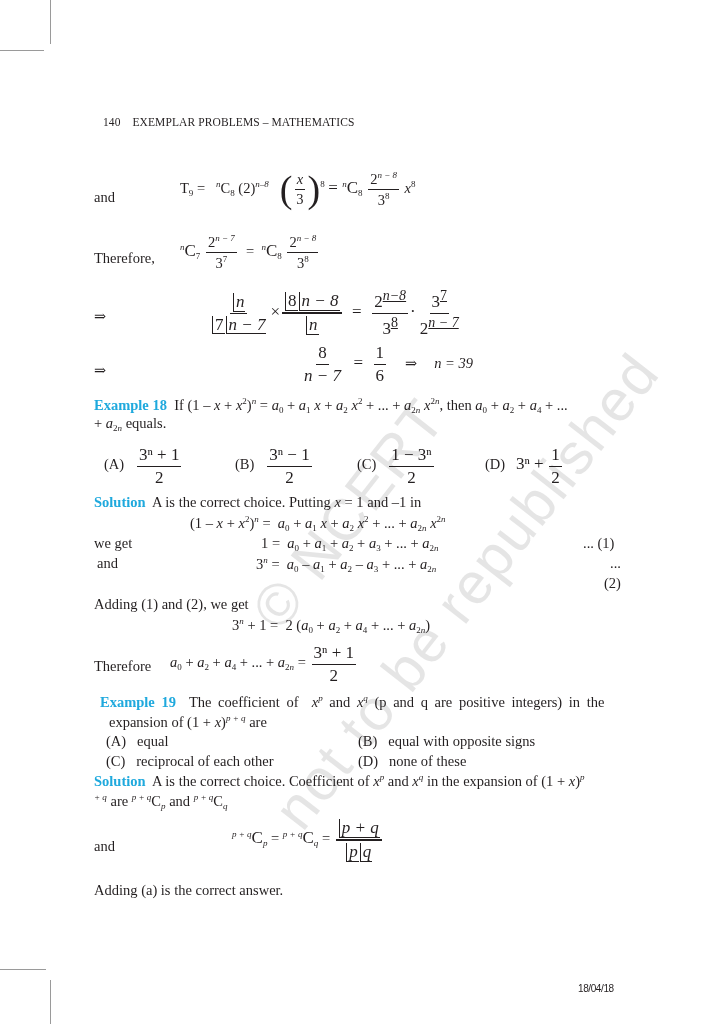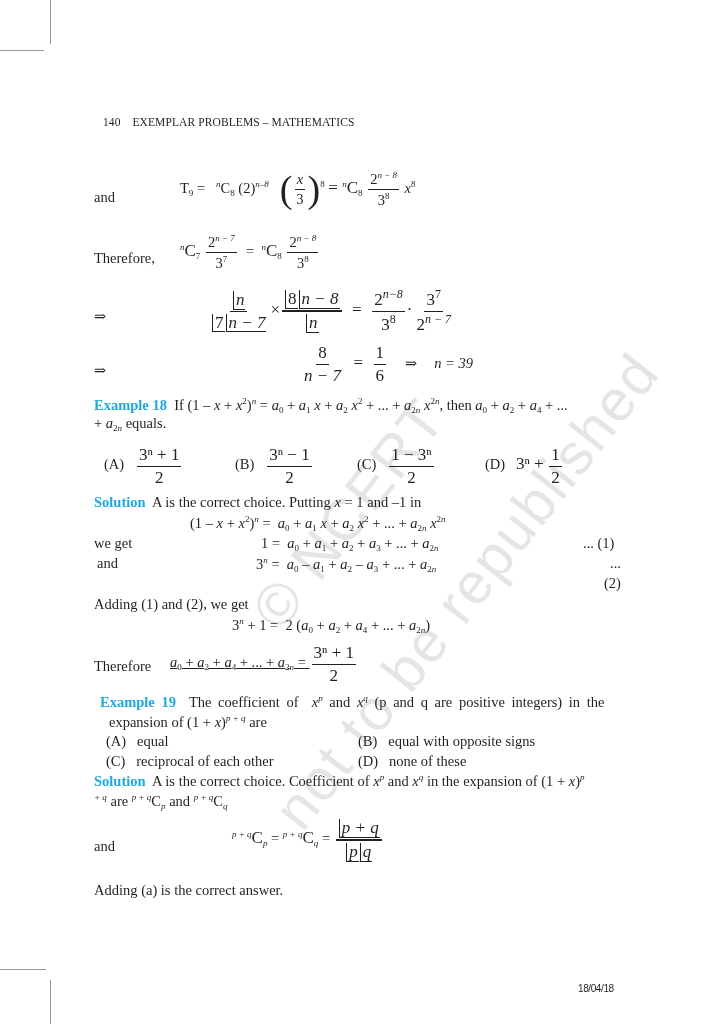--- a/index.html
+++ b/index.html
@@ -6,21 +6,21 @@
   body {
     width: 717px; height: 1024px; position: relative; overflow: hidden;
     font-family: "Liberation Serif", "DejaVu Serif", serif;
     color: #231f20; font-size: 14.5px;
   }
   .crop { position: absolute; background: #9a9a9a; }
   .abs { position: absolute; white-space: nowrap; }
   .i { font-style: italic; }
   .sub { font-size: 9px; vertical-align: -3px; }
   .sup { font-size: 9px; vertical-align: 6px; }
-  .bsup { font-size: 12px; vertical-align: 7px; }
+  .bsup { font-size: 14px; vertical-align: 7px; text-decoration: underline; }
   .hl { color: #1fa9dd; font-weight: bold; }
   .frac { display: inline-flex; flex-direction: column; align-items: center; vertical-align: middle; margin: 0 2px; }
   .frac .num { padding: 0 2px 1px; border-bottom: 1px solid #231f20; line-height: 1.15; }
   .frac .den { padding: 1px 2px 0; line-height: 1.15; }
   .big { font-size: 17px; }
   .fact { border-left: 1px solid #231f20; border-bottom: 1px solid #231f20; padding: 0 1px 0 2px; margin-left: 1px; display: inline-block; line-height: 1.05; }
   .paren { font-size: 38px; font-weight: 200; line-height: 0.8; vertical-align: middle; }
   .header { font-size: 11.5px; letter-spacing: 0.1px; }
   .date { font-family: "Liberation Sans", "DejaVu Sans", sans-serif; font-size: 10px; letter-spacing: -0.4px; }
   .watermark {
@@ -167,21 +167,21 @@
 </div>
 <div class="abs" style="left:610px;top:555px;">...</div>
 <div class="abs" style="left:604px;top:575px;">(2)</div>
 
 <div class="abs" style="left:94px;top:596px;">Adding (1) and (2), we get</div>
 <div class="abs" style="left:232px;top:616px;">
   3<span class="sup i">n</span> + 1 =&nbsp; 2 (<span class="i">a</span><span class="sub">0</span> + <span class="i">a</span><span class="sub">2</span> + <span class="i">a</span><span class="sub">4</span> + ... + <span class="i">a</span><span class="sub">2<span class="i">n</span></span>)
 </div>
 
 <div class="abs" style="left:94px;top:658px;">Therefore</div>
-<div class="abs" style="left:170px;top:643px;text-decoration:underline;">
+<div class="abs" style="left:170px;top:643px;">
   <span class="i">a</span><span class="sub">0</span> + <span class="i">a</span><span class="sub">2</span> + <span class="i">a</span><span class="sub">4</span> + ... + <span class="i">a</span><span class="sub">2<span class="i">n</span></span> =
   <span class="frac big">
       <span class="num">3ⁿ + 1</span>
       <span class="den">2</span>
     </span>
 </div>
 
 <div class="abs" style="left:100px;top:693px;word-spacing:3px;">
   <span class="hl">Example 19</span>&nbsp;
   <span>The coefficient of</span>&nbsp; <span class="i">x</span><span class="sup i">p</span> <span>and</span> <span class="i">x</span><span class="sup i">q</span> <span>(p and q are positive integers) in the</span>

